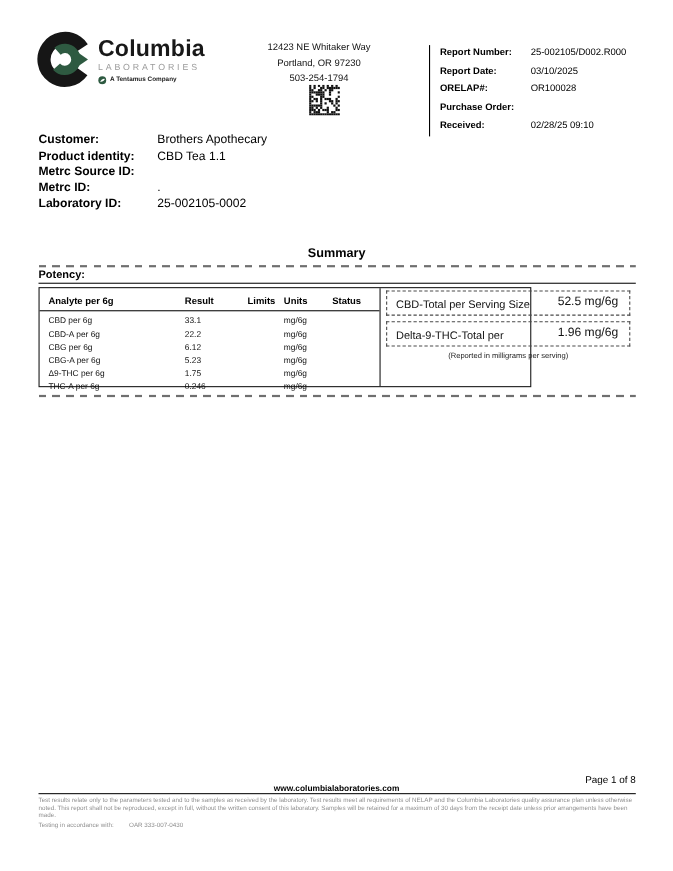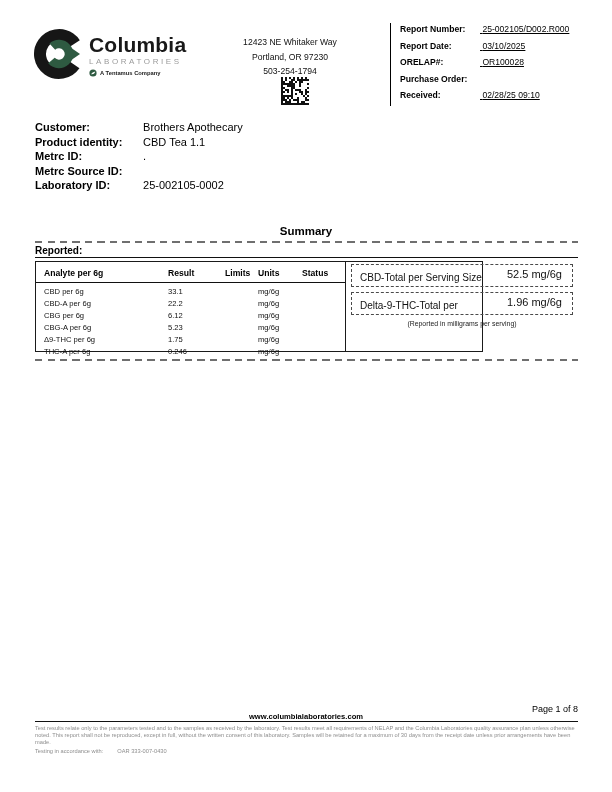--- a/index.html
+++ b/index.html
@@ -20,21 +20,21 @@
   .logo-sub { font-size: 8px; color: #9b9b9b; letter-spacing: 2.6px; line-height: 9px; margin-top: 1px; }
   .logo-tagline { display: flex; align-items: center; margin-top: 3px; }
   .logo-tagline svg { width: 8px; height: 8px; margin-right: 3px; }
   .logo-tagline-text { font-size: 5.8px; font-weight: 700; color: #222; }
 
   .address { position: absolute; left: 200px; top: 35px; width: 180px; text-align: center; font-size: 8.6px; line-height: 14.5px; color: #111; }
 
   .barcode { position: absolute; left: 281px; top: 77px; width: 28px; height: 28px; }
   .barcode svg { width: 28px; height: 28px; fill: #111; }
 
-  .report-info { position: absolute; left: 390px; top: 23px; border-left: 1.6px solid #000; padding-left: 9px; text-decoration: underline; }
+  .report-info { position: absolute; left: 390px; top: 41px; border-left: 1.6px solid #000; padding-left: 9px; }
   .ri-row { font-size: 8.6px; line-height: 12.5px; margin-bottom: 4px; white-space: nowrap; }
   .ri-label { display: inline-block; width: 80px; font-weight: 700; }
   .ri-value { }
 
   
   .customer { position: absolute; left: 35px; top: 122px; }
   .cu-row { font-size: 11px; line-height: 11px; margin-bottom: 3.6px; white-space: nowrap; }
   .cu-label { display: inline-block; width: 105px; font-weight: 700; }
 
   
@@ -243,36 +243,36 @@
   <div class="customer">
     <div class="cu-row">
       <span class="cu-label">Customer:</span>
       <span>Brothers Apothecary</span>
     </div>
     <div class="cu-row">
       <span class="cu-label">Product identity:</span>
       <span>CBD Tea 1.1</span>
     </div>
     <div class="cu-row">
+      <span class="cu-label">Metrc Source ID:</span>
+      <span></span>
+    </div>
+    <div class="cu-row">
       <span class="cu-label">Metrc ID:</span>
       <span>.</span>
     </div>
     <div class="cu-row">
-      <span class="cu-label">Metrc Source ID:</span>
-      <span></span>
-    </div>
-    <div class="cu-row">
       <span class="cu-label">Laboratory ID:</span>
       <span>25-002105-0002</span>
     </div>
   </div>
 
   <div class="summary-title">Summary</div>
   <div class="dashed-rule dr-top"></div>
-  <div class="potency-label">Reported:</div>
+  <div class="potency-label">Potency:</div>
   <div class="potency-rule"></div>
 
   <div class="potency-box">
     <div class="pt-header">
       <span class="col-analyte">Analyte per 6g</span>
       <span class="col-result">Result</span>
       <span class="col-limits">Limits</span>
       <span class="col-units">Units</span>
       <span class="col-status">Status</span>
     </div>

